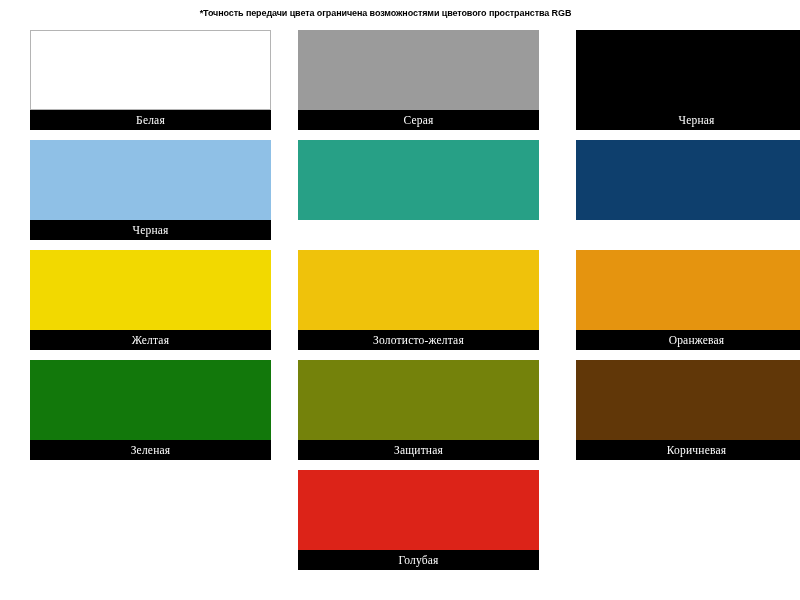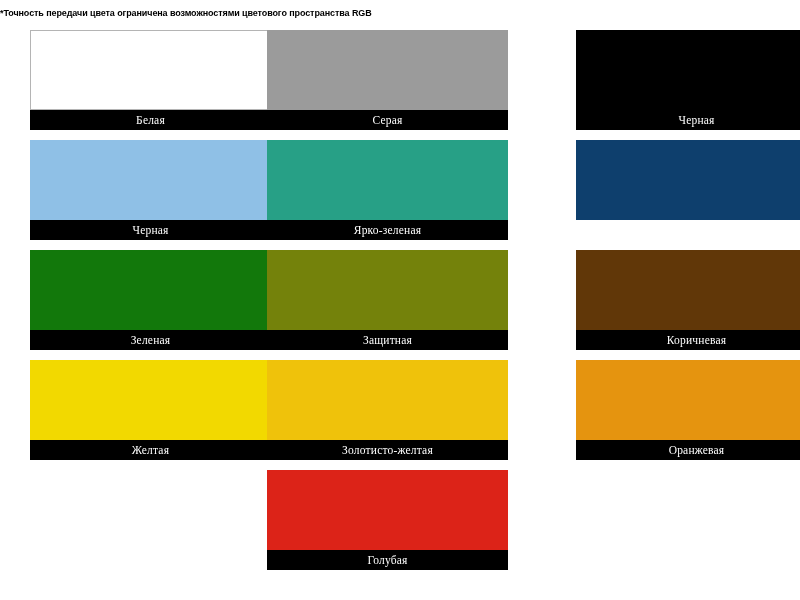--- a/index.html
+++ b/index.html
@@ -19,21 +19,21 @@
     position: relative;
     width: 800px;
     height: 600px;
     background: #ffffff;
   }
   .disclaimer {
     position: absolute;
     left: 0;
     top: 8px;
     width: 771px;
-    text-align: left;
+    text-align: center;
     font-size: 9px;
     font-weight: bold;
     color: #000000;
     letter-spacing: -0.1px;
     white-space: nowrap;
   }
   .grid {
     position: absolute;
     left: 30px;
     top: 30px;
@@ -46,21 +46,21 @@
     position: relative;
     font-family: Liberation Serif, serif;
   }
   .cell {
     position: absolute;
     top: 0;
     width: 241px;
     height: 100px;
   }
   .cell.col0 { left: 0px; }
-  .cell.col1 { left: 237px; }
+  .cell.col1 { left: 268px; }
   .cell.col2 { left: 529px; margin-left: 17px; }
   .swatch {
     width: 241px;
     height: 80px;
     box-sizing: border-box;
     display: block;
   }
   .swatch.bordered {
     border: 1px solid #b4b4b4;
   }
@@ -101,55 +101,54 @@
           <div class="label-band">Черная</div>
         </div>
       </div>
       <div class="row">
         <div class="cell col0">
           <div class="swatch" style="background: rgb(143, 192, 230);"></div>
           <div class="label-band">Черная</div>
         </div>
         <div class="cell col1">
           <div class="swatch" style="background: rgb(39, 160, 134);"></div>
-          <div class="label-band">Ярко-зеленая</div>
         </div>
         <div class="cell col2">
           <div class="swatch" style="background: rgb(14, 63, 109);"></div>
+        </div>
+      </div>
+      <div class="row">
+        <div class="cell col0">
+          <div class="swatch" style="background: rgb(242, 217, 0);"></div>
+          <div class="label-band">Желтая</div>
+        </div>
+        <div class="cell col1">
+          <div class="swatch" style="background: rgb(239, 194, 11);"></div>
+          <div class="label-band">Золотисто-желтая</div>
+        </div>
+        <div class="cell col2">
+          <div class="swatch" style="background: rgb(229, 148, 15);"></div>
+          <div class="label-band">Оранжевая</div>
         </div>
       </div>
       <div class="row">
         <div class="cell col0">
           <div class="swatch" style="background: rgb(18, 120, 11);"></div>
           <div class="label-band">Зеленая</div>
         </div>
         <div class="cell col1">
           <div class="swatch" style="background: rgb(116, 130, 11);"></div>
           <div class="label-band">Защитная</div>
         </div>
         <div class="cell col2">
           <div class="swatch" style="background: rgb(97, 55, 8);"></div>
           <div class="label-band">Коричневая</div>
         </div>
       </div>
       <div class="row">
-        <div class="cell col0">
-          <div class="swatch" style="background: rgb(242, 217, 0);"></div>
-          <div class="label-band">Желтая</div>
-        </div>
-        <div class="cell col1">
-          <div class="swatch" style="background: rgb(239, 194, 11);"></div>
-          <div class="label-band">Золотисто-желтая</div>
-        </div>
-        <div class="cell col2">
-          <div class="swatch" style="background: rgb(229, 148, 15);"></div>
-          <div class="label-band">Оранжевая</div>
-        </div>
-      </div>
-      <div class="row">
         <div class="cell col1">
           <div class="swatch" style="background: rgb(220, 35, 24);"></div>
           <div class="label-band">Голубая</div>
         </div>
       </div>
     </div>
 
 </div>
 
 </body></html>

